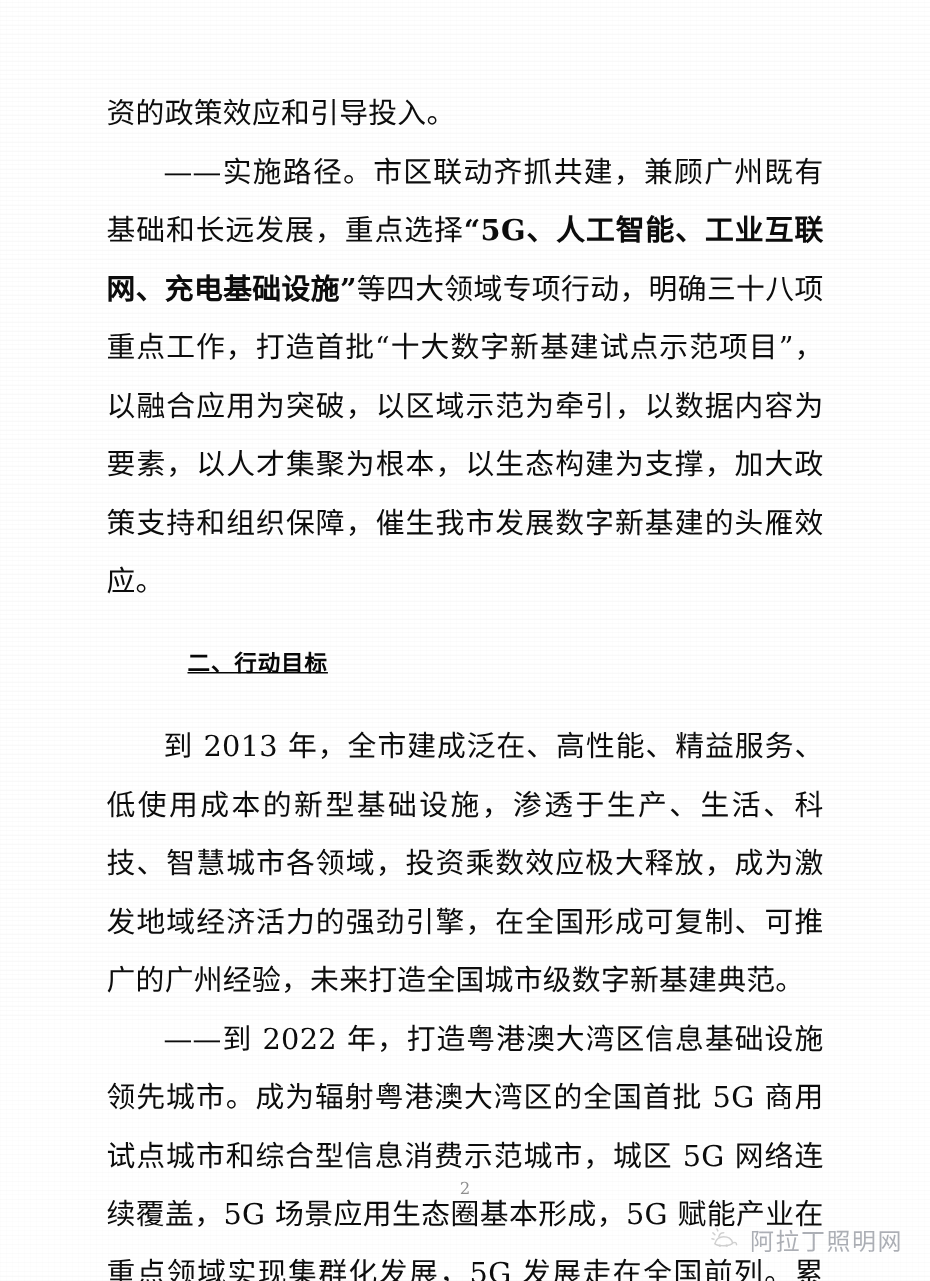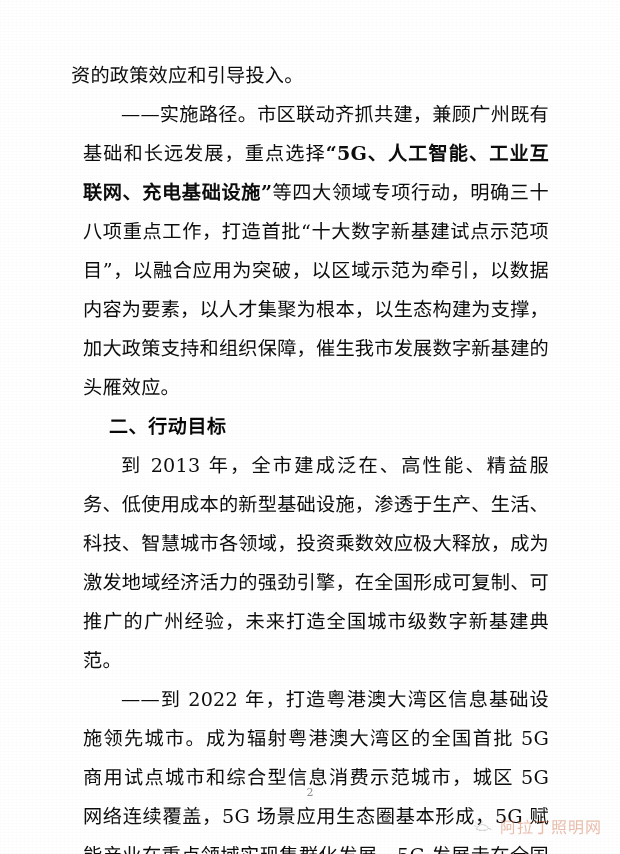--- a/index.html
+++ b/index.html
@@ -51,31 +51,31 @@
     line-height: 39px;
     text-align: justify;
     text-align-last: left;
     text-justify: inter-ideograph;
     letter-spacing: .2px;
     color: #0d0d0d;
   }
 
   .para.indent {
     text-indent: 38px;
-    margin-left: 12px;
   }
 
   .heading {
-    margin: 0;
-    font-size: 19px;
+    margin: 16px;
+    font-size: 15px;
     line-height: 39px;
     text-indent: 38px;
     font-weight: bold;
     letter-spacing: .6px;
     color: #080808;
+    text-decoration: underline;
   }
 
   .bold-quote {
     font-weight: bold;
     letter-spacing: .2px;
   }
 
   
   .page-number {
     position: absolute;
@@ -101,21 +101,21 @@
   .watermark-logo {
     width: 21px;
     height: 21px;
     flex: 0 0 auto;
     display: block;
   }
   .watermark-text {
     font-family: "DejaVu Sans", "Liberation Sans", sans-serif;
     font-size: 16px;
     letter-spacing: 1px;
-    color: #c2410c;
+    color: #0f172a;
     white-space: nowrap;
   }
 </style>
 </head>
 <body>
 
 <div class="page-sheet">
 
   <div class="text-column">
 

